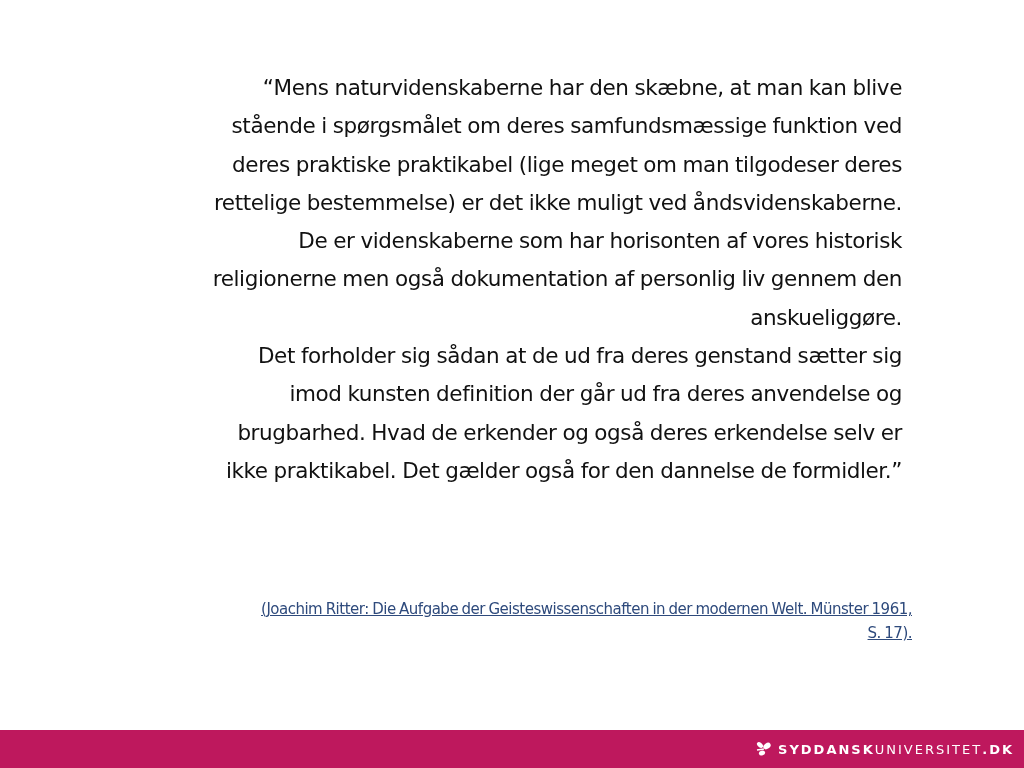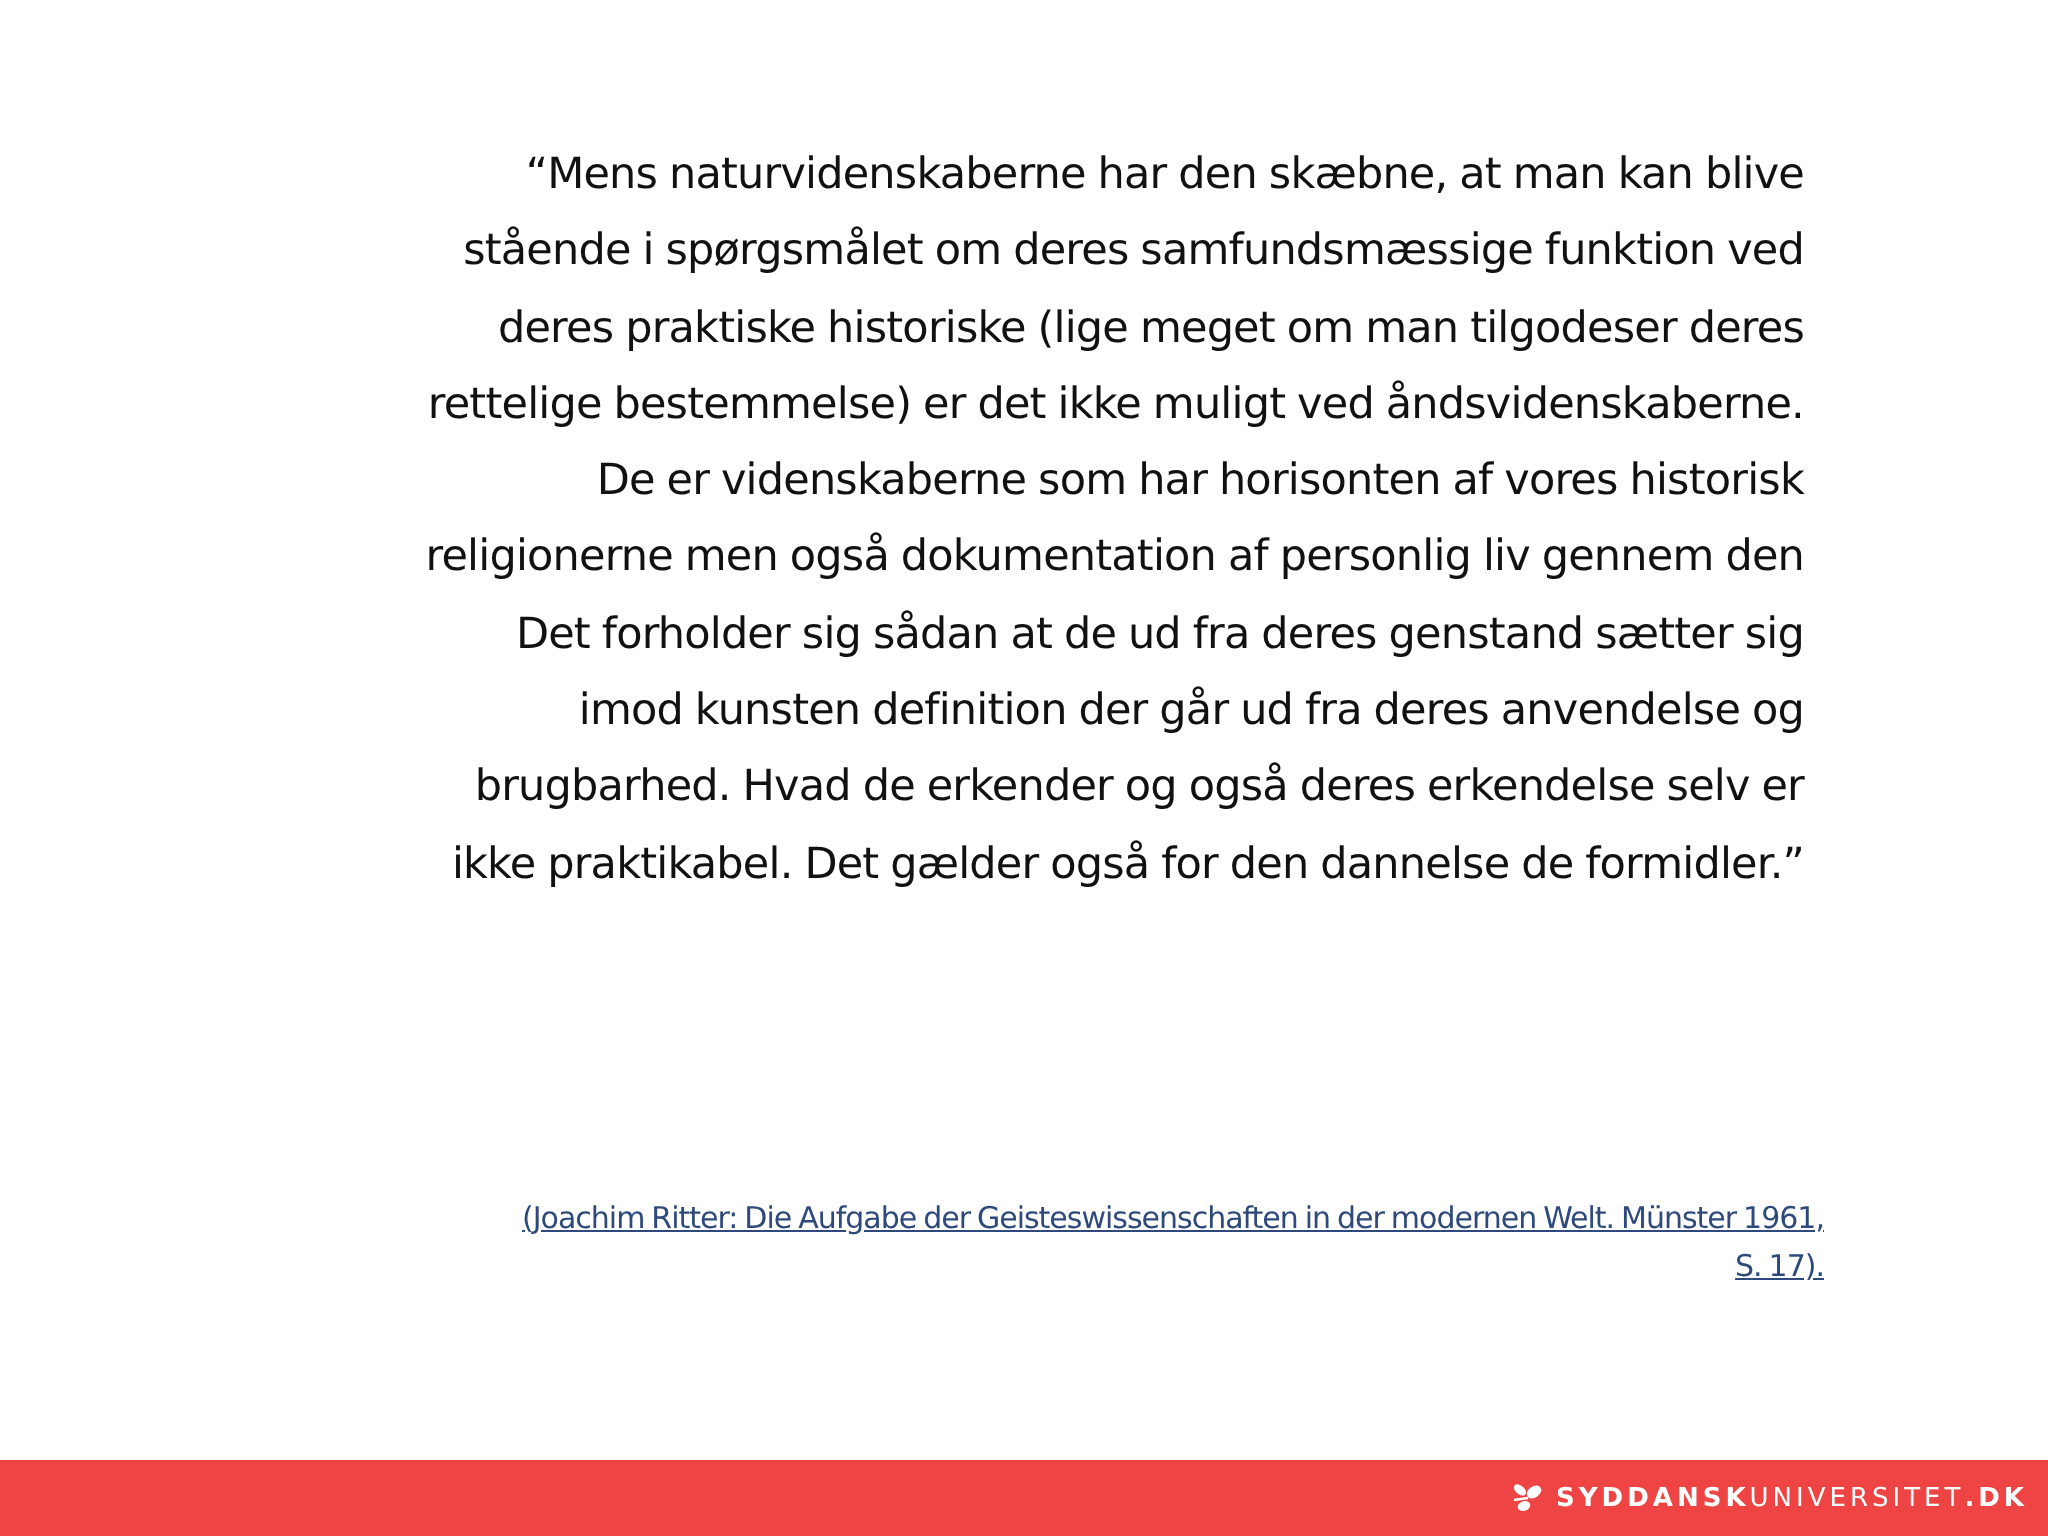--- a/index.html
+++ b/index.html
@@ -16,42 +16,43 @@
     }
     .quote .line { display: block; white-space: nowrap; }
     .citation {
       position: absolute; left: 112px; top: 597px; width: 800px;
       font-size: 15px; line-height: 24px; color: #2e4a7c;
       letter-spacing: -0.5px; word-spacing: -0.8px;
     }
     .citation .line { display: block; white-space: nowrap; text-decoration: underline; }
     .footer {
       position: absolute; left: 0; top: 730px; width: 1024px; height: 38px;
-      background: #ef4444;
+      background: #be185d;
     }
     .logo {
       position: absolute; right: 10px; top: 8px; height: 22px;
       display: flex; align-items: center; color: #ffffff;
     }
     .logo svg { margin-right: 5px; }
     .logo-text { font-size: 13px; letter-spacing: 2px; font-family: "DejaVu Sans", sans-serif; }
     .logo-text b { font-weight: bold; }
     .logo-text span.light { font-weight: normal; }
   </style>
 </head>
 <body>
 
 <div class="slide">
   <div class="quote">
     <span class="line">“Mens naturvidenskaberne har den skæbne, at man kan blive</span>
     <span class="line">stående i spørgsmålet om deres samfundsmæssige funktion ved</span>
-    <span class="line">deres praktiske historiske (lige meget om man tilgodeser deres</span>
+    <span class="line">deres praktiske praktikabel (lige meget om man tilgodeser deres</span>
     <span class="line">rettelige bestemmelse) er det ikke muligt ved åndsvidenskaberne.</span>
     <span class="line">De er videnskaberne som har horisonten af vores historisk</span>
     <span class="line">religionerne men også dokumentation af personlig liv gennem den</span>
+    <span class="line">anskueliggøre.</span>
     <span class="line">Det forholder sig sådan at de ud fra deres genstand sætter sig</span>
     <span class="line">imod kunsten definition der går ud fra deres anvendelse og</span>
     <span class="line">brugbarhed. Hvad de erkender og også deres erkendelse selv er</span>
     <span class="line">ikke praktikabel. Det gælder også for den dannelse de formidler.”</span>
   </div>
   <div class="citation">
     <span class="line">(Joachim Ritter: Die Aufgabe der Geisteswissenschaften in der modernen Welt. Münster 1961,</span>
     <span class="line">S. 17).</span>
   </div>
 </div>

